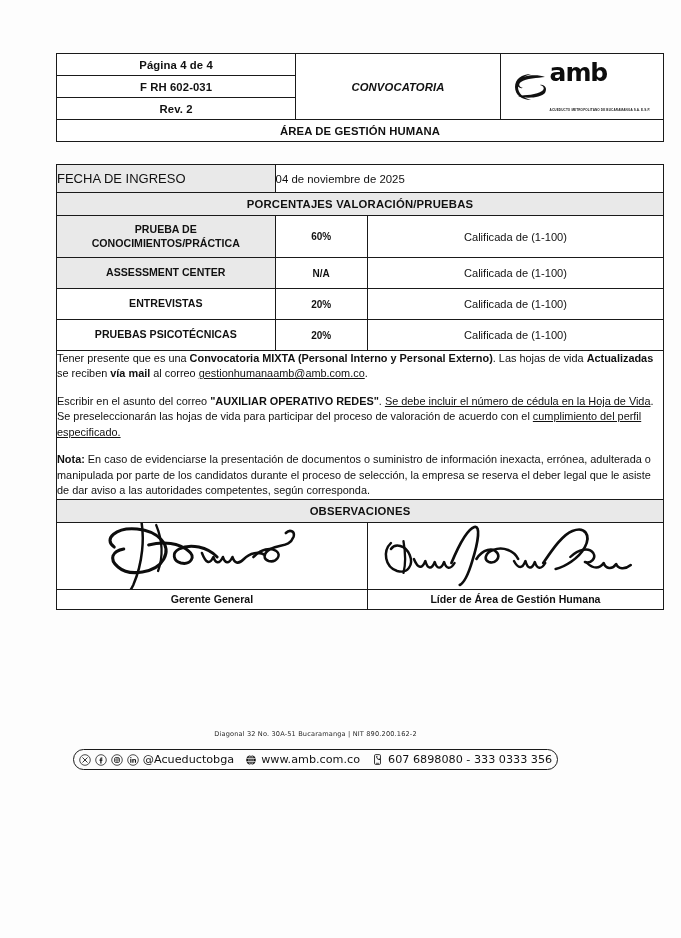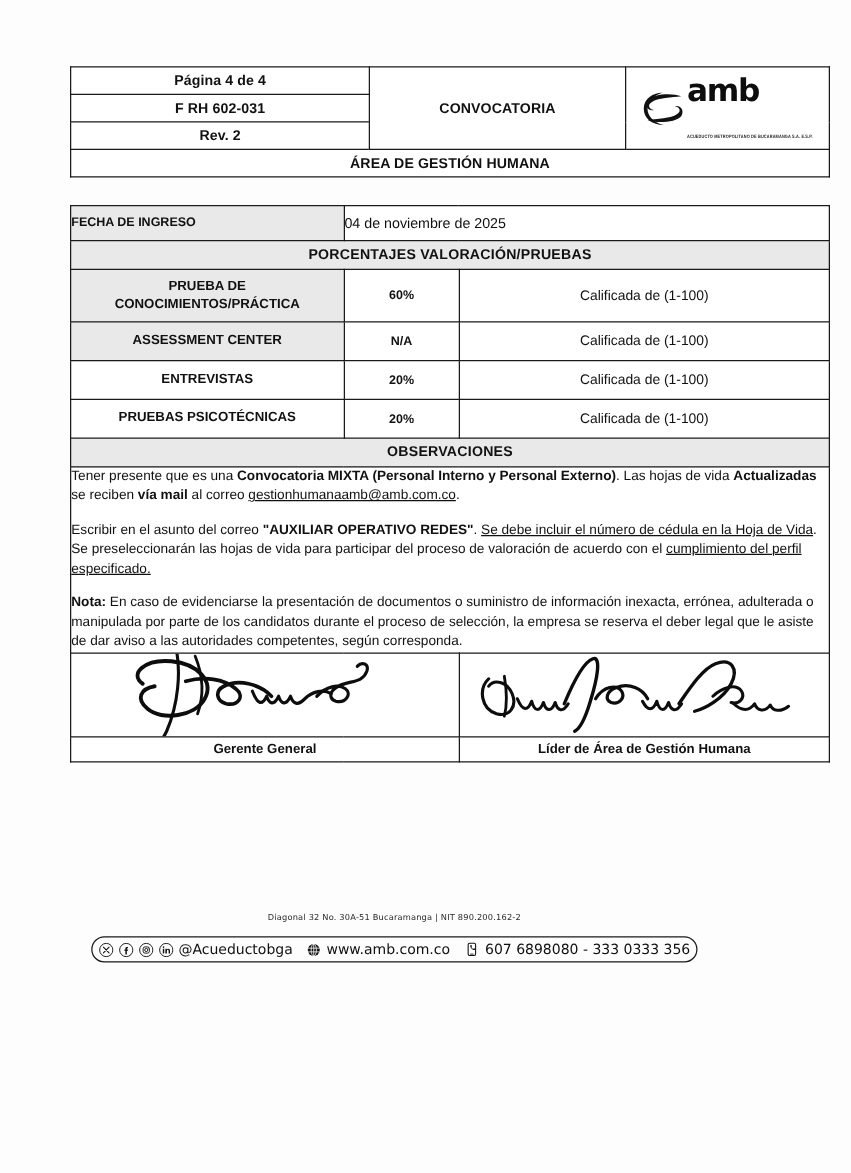--- a/index.html
+++ b/index.html
@@ -44,21 +44,21 @@
   .header-table td {
     border: 1.1px solid #1a1a1a;
     text-align: center;
     vertical-align: middle;
     font-size: 11.3px;
     font-weight: bold;
     letter-spacing: 0.1px;
     padding: 0;
   }
   .hdr-left { width: 235px; height: 21px; }
-  .hdr-mid  { width: 201px; font-size: 11.6px; }
+  .hdr-mid  { width: 201px; font-size: 11.6px; font-style: italic; }
   .hdr-logo { width: 160px; }
   .hdr-full { height: 21px; font-size: 11.6px; }
 
   
   .logo-wrap {
     display: flex;
     align-items: center;
     justify-content: center;
     gap: 2px;
     padding: 4px 0;
@@ -102,22 +102,22 @@
     border: 1.1px solid #1a1a1a;
     padding: 0;
     vertical-align: middle;
   }
 
   .cell-shade { background: #e9e9e9; }
 
   .fecha-label {
     width: 226px;
     height: 27px;
-    font-size: 10px;
-    font-weight: bold;
+    font-size: 13px;
+    font-weight: normal;
     padding-left: 7px;
   }
   .fecha-value {
     font-size: 11.4px;
     padding-left: 8px;
   }
   .band {
     height: 22px;
     text-align: center;
     font-size: 11.3px;
@@ -281,33 +281,33 @@
       <td class="pct-scale">Calificada de (1-100)</td>
     </tr>
 
     <tr class="row-std">
       <td class="pct-name">PRUEBAS PSICOTÉCNICAS</td>
       <td class="pct-value">20%</td>
       <td class="pct-scale">Calificada de (1-100)</td>
     </tr>
 
     <tr>
+      <td class="obs-cell" colspan="3">
+
+        <p class="obs-p"><span>Tener presente que es una </span><b>Convocatoria MIXTA (Personal Interno y Personal Externo)</b><span>. Las hojas de vida </span><b>Actualizadas</b><span> se reciben </span><b>vía mail</b><span> al correo </span><span class="u">gestionhumanaamb@amb.com.co</span><span>.</span></p>
+
+        <p class="obs-p"><span>Escribir en el asunto del correo </span><b>"AUXILIAR OPERATIVO REDES"</b><span>. </span><span class="u">Se debe incluir el número de cédula en la Hoja de Vida</span><span>. Se preseleccionarán las hojas de vida para participar del proceso de valoración de acuerdo con el </span><span class="u">cumplimiento del perfil especificado.</span></p>
+
+        <p class="obs-p"><b>Nota:</b><span> En caso de evidenciarse la presentación de documentos o suministro de información inexacta, errónea, adulterada o manipulada por parte de los candidatos durante el proceso de selección, la empresa se reserva el deber legal que le asiste de dar aviso a las autoridades competentes, según corresponda.</span></p>
+
+      </td>
+    </tr>
+
+    <tr>
       <td class="band cell-shade" colspan="3">OBSERVACIONES</td>
-    </tr>
-
-    <tr>
-      <td class="obs-cell" colspan="3">
-
-        <p class="obs-p"><span>Tener presente que es una </span><b>Convocatoria MIXTA (Personal Interno y Personal Externo)</b><span>. Las hojas de vida </span><b>Actualizadas</b><span> se reciben </span><b>vía mail</b><span> al correo </span><span class="u">gestionhumanaamb@amb.com.co</span><span>.</span></p>
-
-        <p class="obs-p"><span>Escribir en el asunto del correo </span><b>"AUXILIAR OPERATIVO REDES"</b><span>. </span><span class="u">Se debe incluir el número de cédula en la Hoja de Vida</span><span>. Se preseleccionarán las hojas de vida para participar del proceso de valoración de acuerdo con el </span><span class="u">cumplimiento del perfil especificado.</span></p>
-
-        <p class="obs-p"><b>Nota:</b><span> En caso de evidenciarse la presentación de documentos o suministro de información inexacta, errónea, adulterada o manipulada por parte de los candidatos durante el proceso de selección, la empresa se reserva el deber legal que le asiste de dar aviso a las autoridades competentes, según corresponda.</span></p>
-
-      </td>
     </tr>
 
     <tr>
       <td class="sign-cell" colspan="2">
         <svg viewBox="0 0 325 66" preserveAspectRatio="none">
           <g fill="none" stroke="#0d0d0d" stroke-linecap="round" stroke-linejoin="round">
             <path d="M60 24 C48 16, 62 4, 84 6 C106 8, 120 22, 112 36 C104 50, 76 54, 64 44 C54 36, 58 28, 70 26" stroke-width="3.2"></path>
             <path d="M88 -4 C92 14, 90 40, 80 62 C74 74, 66 78, 62 74" stroke-width="2.6"></path>
             <path d="M104 2 C110 16, 112 32, 106 48" stroke-width="2.4"></path>
             <path d="M96 22 C112 18, 128 20, 138 28 C146 34, 140 42, 130 40 C122 38, 120 30, 128 26 C140 20, 158 24, 168 34" stroke-width="3"></path>

